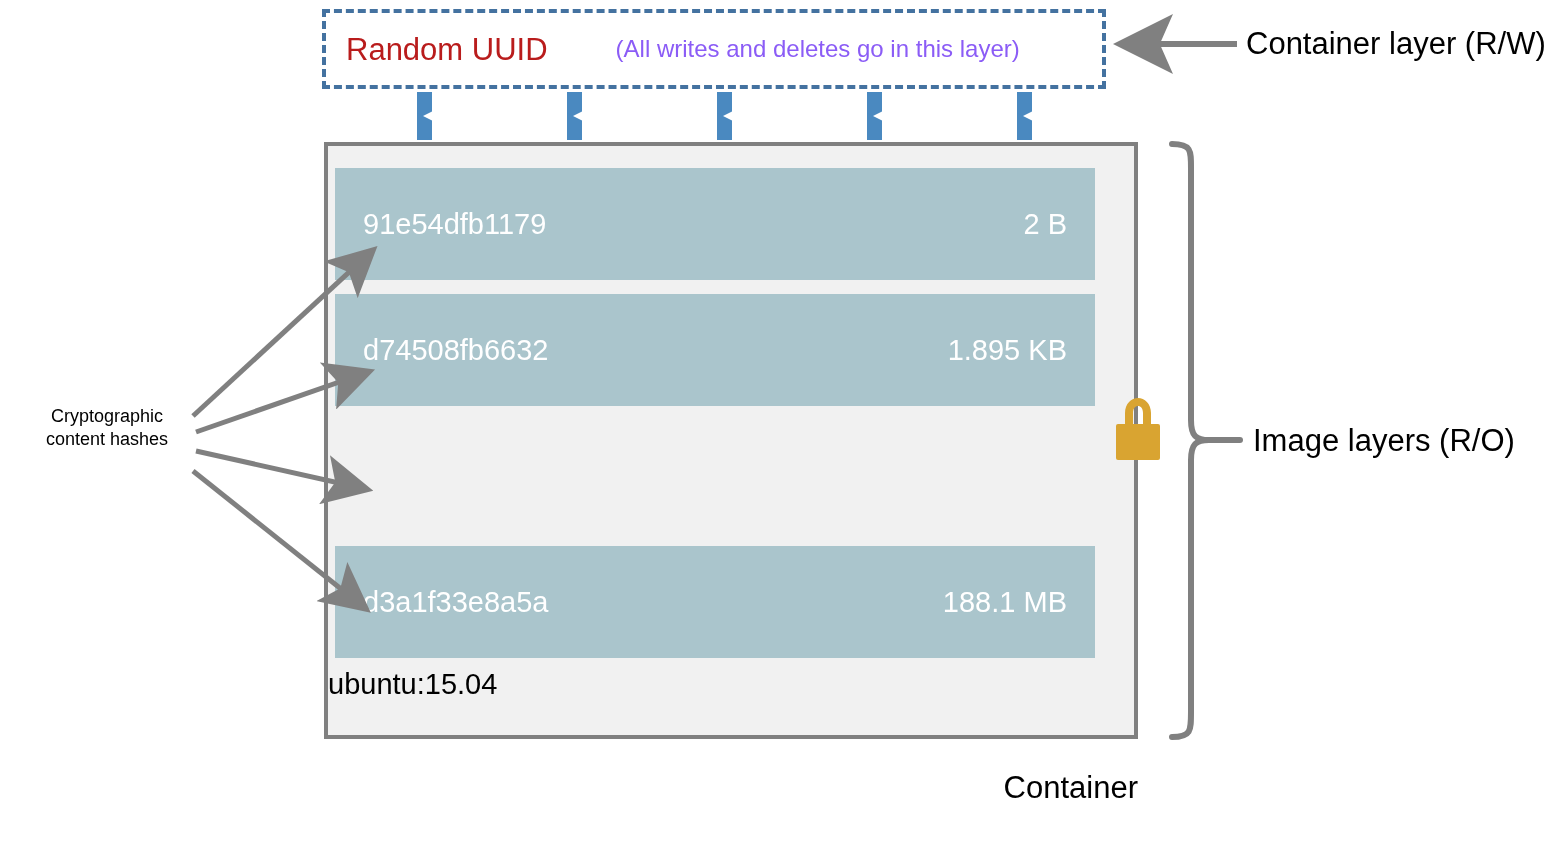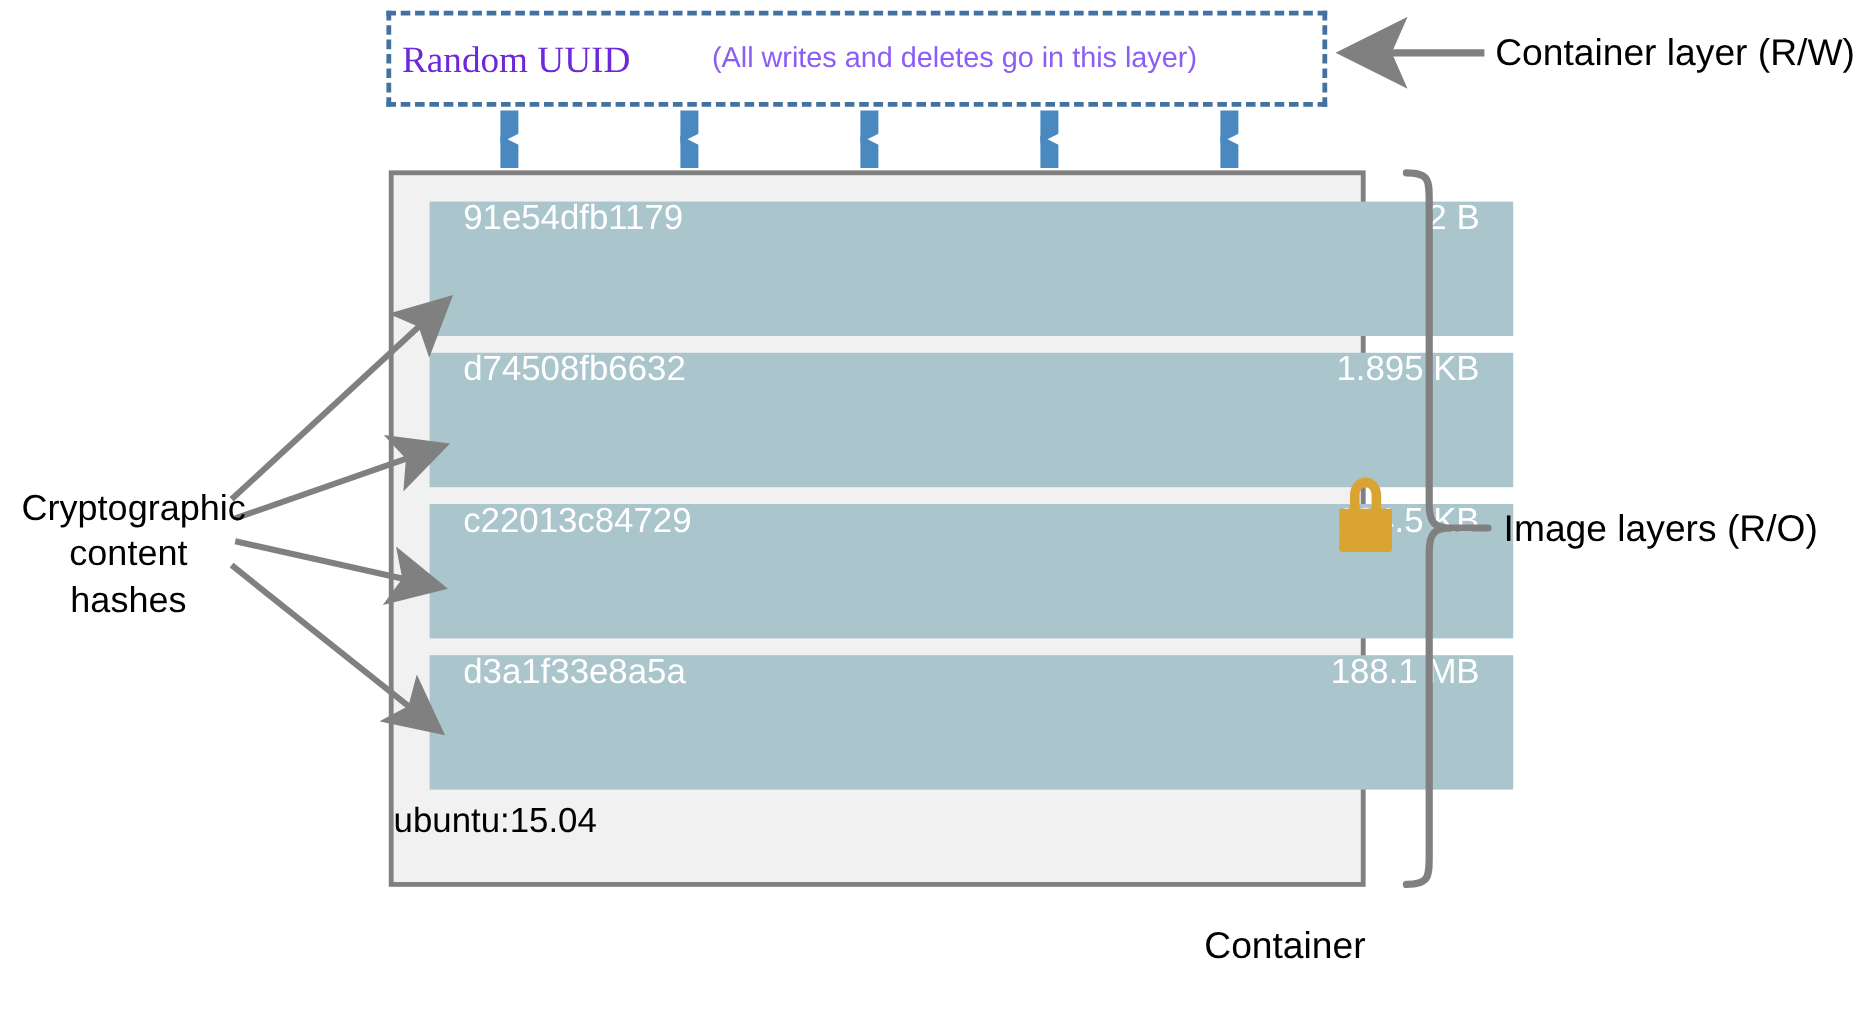--- a/index.html
+++ b/index.html
@@ -30,26 +30,25 @@
     top: 9px;
     width: 784px;
     height: 80px;
     border: 4px dashed #4472A0;
     background: #ffffff;
     box-sizing: border-box;
     display: flex;
     align-items: center;
   }
   #random-uuid-label {
-    margin-left: 9px;
-    font-size: 31px;
-    line-height: 1;
-    white-space: nowrap;
-    color: #6d28d9;
-    font-family: Liberation Serif, serif;
+    margin-left: 20px;
+    font-size: 31px;
+    line-height: 1;
+    white-space: nowrap;
+    color: #b91c1c;
   }
   #container-layer-note {
     margin-left: 68px;
     font-size: 24px;
     line-height: 1;
     white-space: nowrap;
     color: #8b5cf6;
   }
 
   
@@ -57,25 +56,25 @@
     left: 324px;
     top: 142px;
     width: 814px;
     height: 597px;
     border: 4px solid #808080;
     background: #F1F1F1;
     box-sizing: border-box;
   }
   .layer-row {
     position: absolute;
-    left: 30px;
-    width: 903px;
+    left: 7px;
+    width: 760px;
     background: #AAC5CC;
     display: flex;
-    align-items: flex-start;
+    align-items: center;
     justify-content: space-between;
     box-sizing: border-box;
     padding: 0 28px;
   }
   .layer-hash, .layer-size {
     font-size: 29px;
     line-height: 1;
     color: #ffffff;
     white-space: nowrap;
   }
@@ -96,21 +95,21 @@
 
   
   #hash-arrows { position: absolute; left: 0; top: 0; width: 1555px; height: 861px; pointer-events: none; }
 
   
   #crypto-hash-label {
     left: 18px;
     top: 405px;
     width: 178px;
     text-align: center;
-    font-size: 30px;
+    font-size: 18px;
     line-height: 1.28;
     color: #000000;
   }
 
   
   #container-layer-annotation {
     left: 1246px;
     top: 28px;
     font-size: 31px;
     line-height: 1;
@@ -176,24 +175,20 @@
 
   <div id="image-box" class="abs">
     <div class="layer-row" style="top:22px;height:112px;">
       <span class="layer-hash">91e54dfb1179</span>
       <span class="layer-size">2 B</span>
     </div>
     <div class="layer-row" style="top:148px;height:112px;">
       <span class="layer-hash">d74508fb6632</span>
       <span class="layer-size">1.895 KB</span>
     </div>
-    <div class="layer-row" style="top:274px;height:112px;">
-      <span class="layer-hash">c22013c84729</span>
-      <span class="layer-size">194.5 KB</span>
-    </div>
     <div class="layer-row" style="top:400px;height:112px;">
       <span class="layer-hash">d3a1f33e8a5a</span>
       <span class="layer-size">188.1 MB</span>
     </div>
     <div id="image-tag-label">ubuntu:15.04</div>
   </div>
 
   <svg id="hash-arrows" viewBox="0 0 1555 861">
     <defs>
       <marker id="ghead" markerWidth="10" markerHeight="10" refX="8.5" refY="5" orient="auto">

